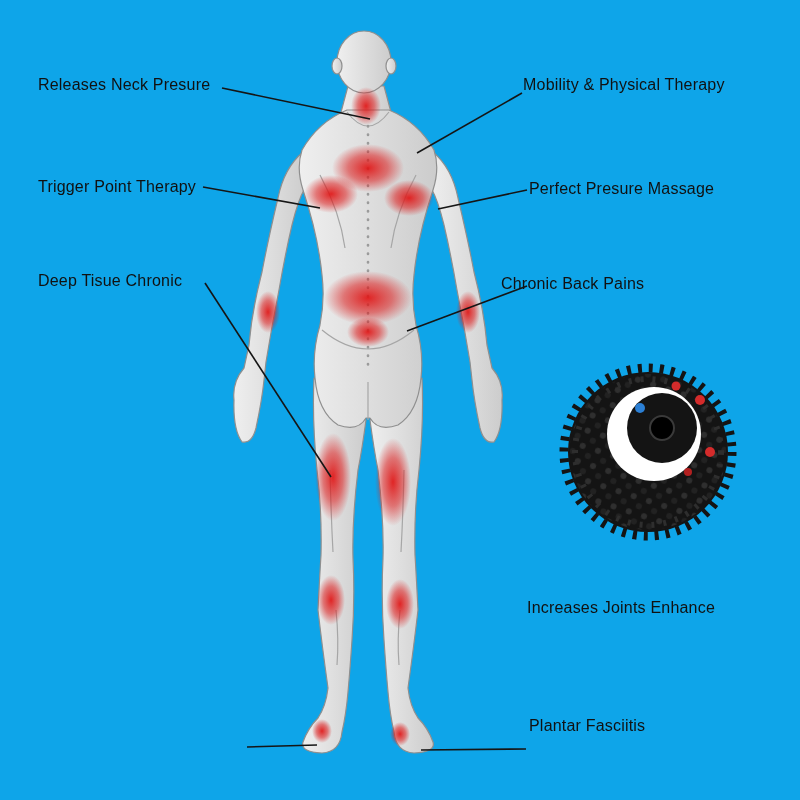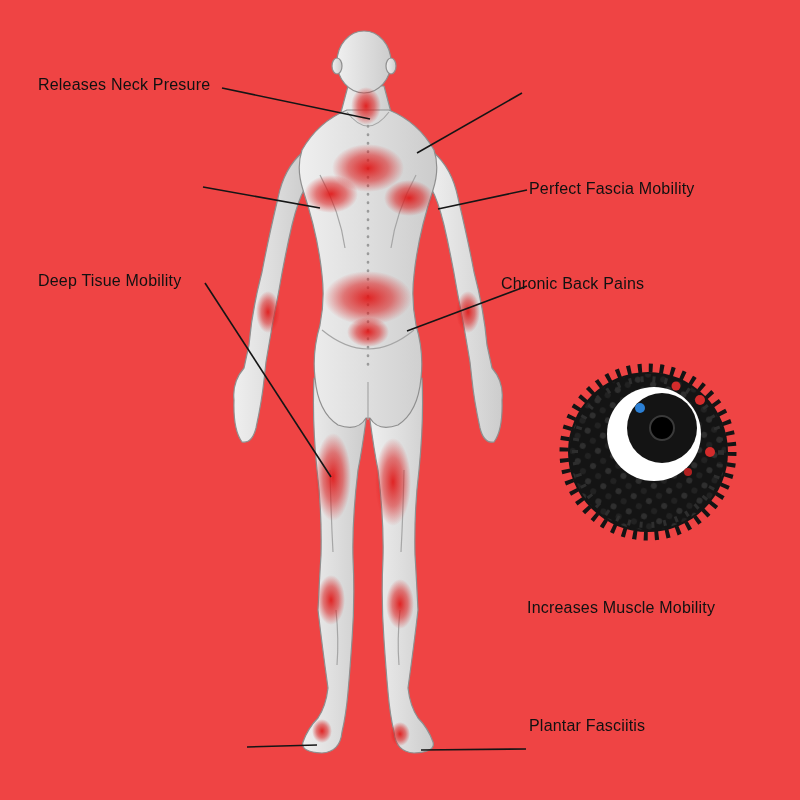--- a/index.html
+++ b/index.html
@@ -1,19 +1,19 @@
 <!DOCTYPE html>
 <html><head>
 <meta charset="utf-8">
 <style>
   html,body{margin:0;padding:0;background:#ffffff;}
   #canvas{
     position:relative;
     width:800px;height:800px;
-    background:#ef4444;
+    background:#0ea5e9;
     overflow:hidden;
     font-family:"Liberation Sans", sans-serif;
   }
   #figure-svg{position:absolute;inset:0;}
   .label{
     position:absolute;
     font-size:16px;
     color:#111111;
     letter-spacing:.2px;
     white-space:nowrap;
@@ -135,27 +135,29 @@
       <line x1="527" y1="190" x2="438" y2="209"></line>
       <line x1="205" y1="283" x2="331" y2="477"></line>
       <line x1="527" y1="286" x2="407" y2="331"></line>
       <line x1="247" y1="747" x2="317" y2="745"></line>
       <line x1="526" y1="749" x2="421" y2="750"></line>
     </g>
   </svg>
 
   <div class="label" style="left:38px;top:76px">Releases Neck Presure</div>
 
+  <div class="label" style="left:523px;top:76px">Mobility &amp; Physical Therapy</div>
 
+  <div class="label" style="left:38px;top:178px">Trigger Point Therapy</div>
 
-  <div class="label" style="left:529px;top:180px">Perfect Fascia Mobility</div>
+  <div class="label" style="left:529px;top:180px">Perfect Presure Massage</div>
 
-  <div class="label" style="left:38px;top:272px">Deep Tisue Mobility</div>
+  <div class="label" style="left:38px;top:272px">Deep Tisue Chronic</div>
 
   <div class="label" style="left:501px;top:275px">Chronic Back Pains</div>
 
 
-  <div class="label" style="left:527px;top:599px">Increases Muscle Mobility</div>
+  <div class="label" style="left:527px;top:599px">Increases Joints Enhance</div>
 
 
   <div class="label" style="left:529px;top:717px">Plantar Fasciitis</div>
 
 </div>
 
 </body></html>

